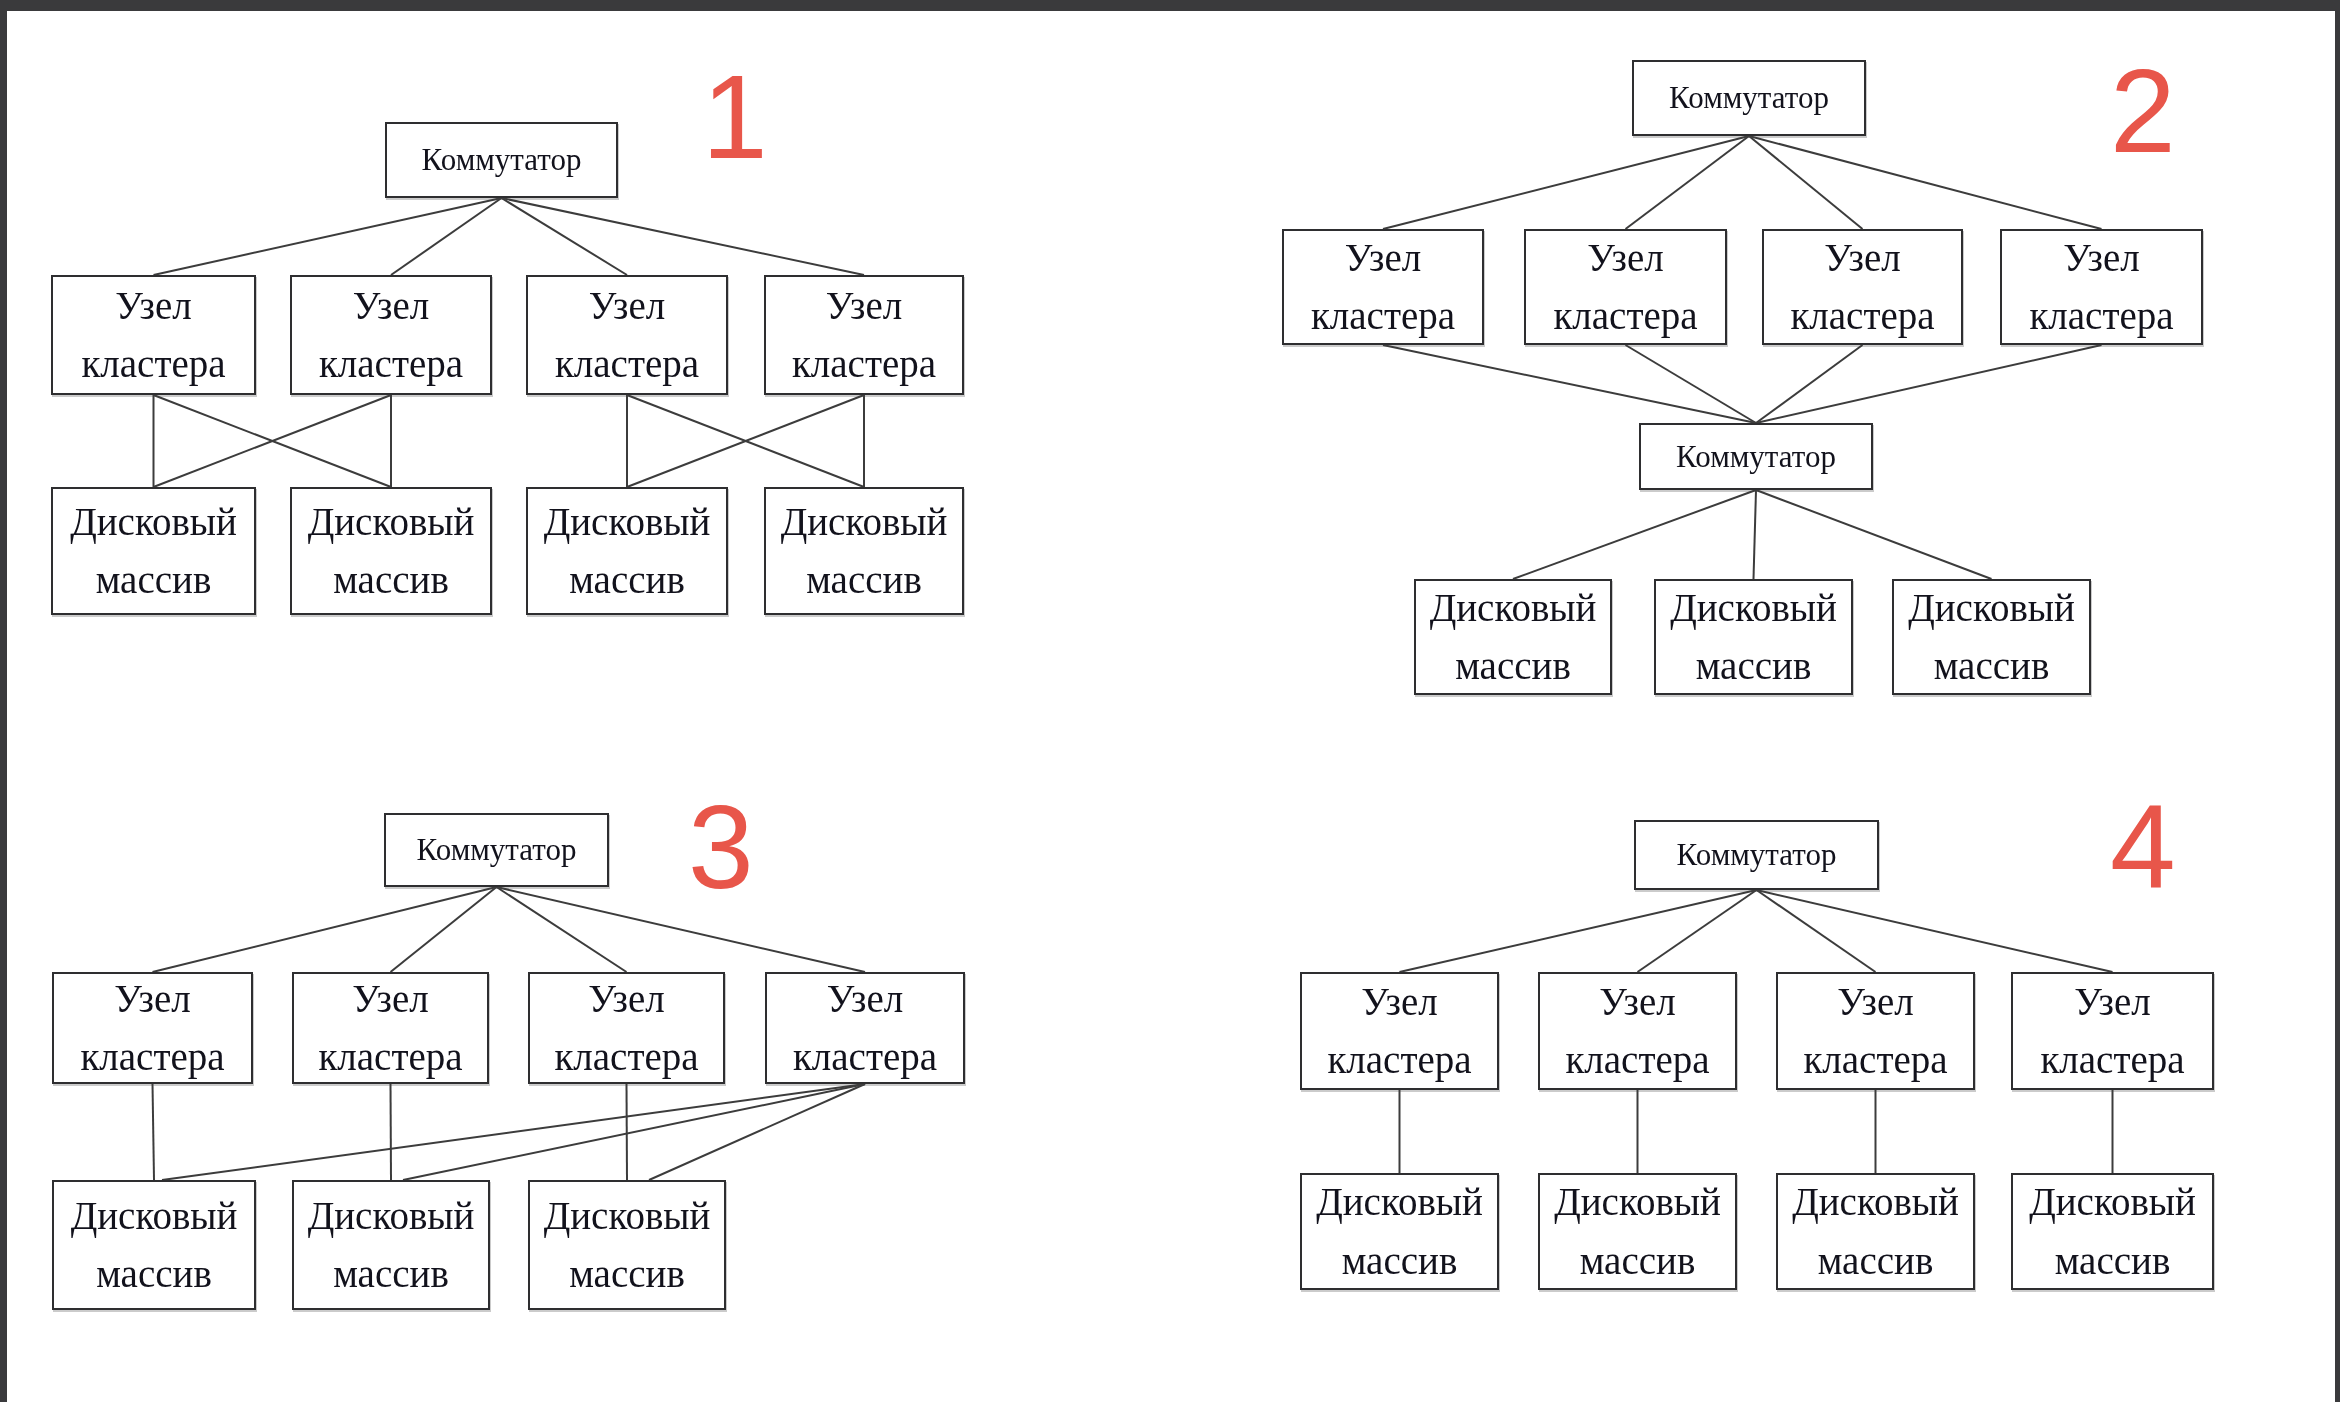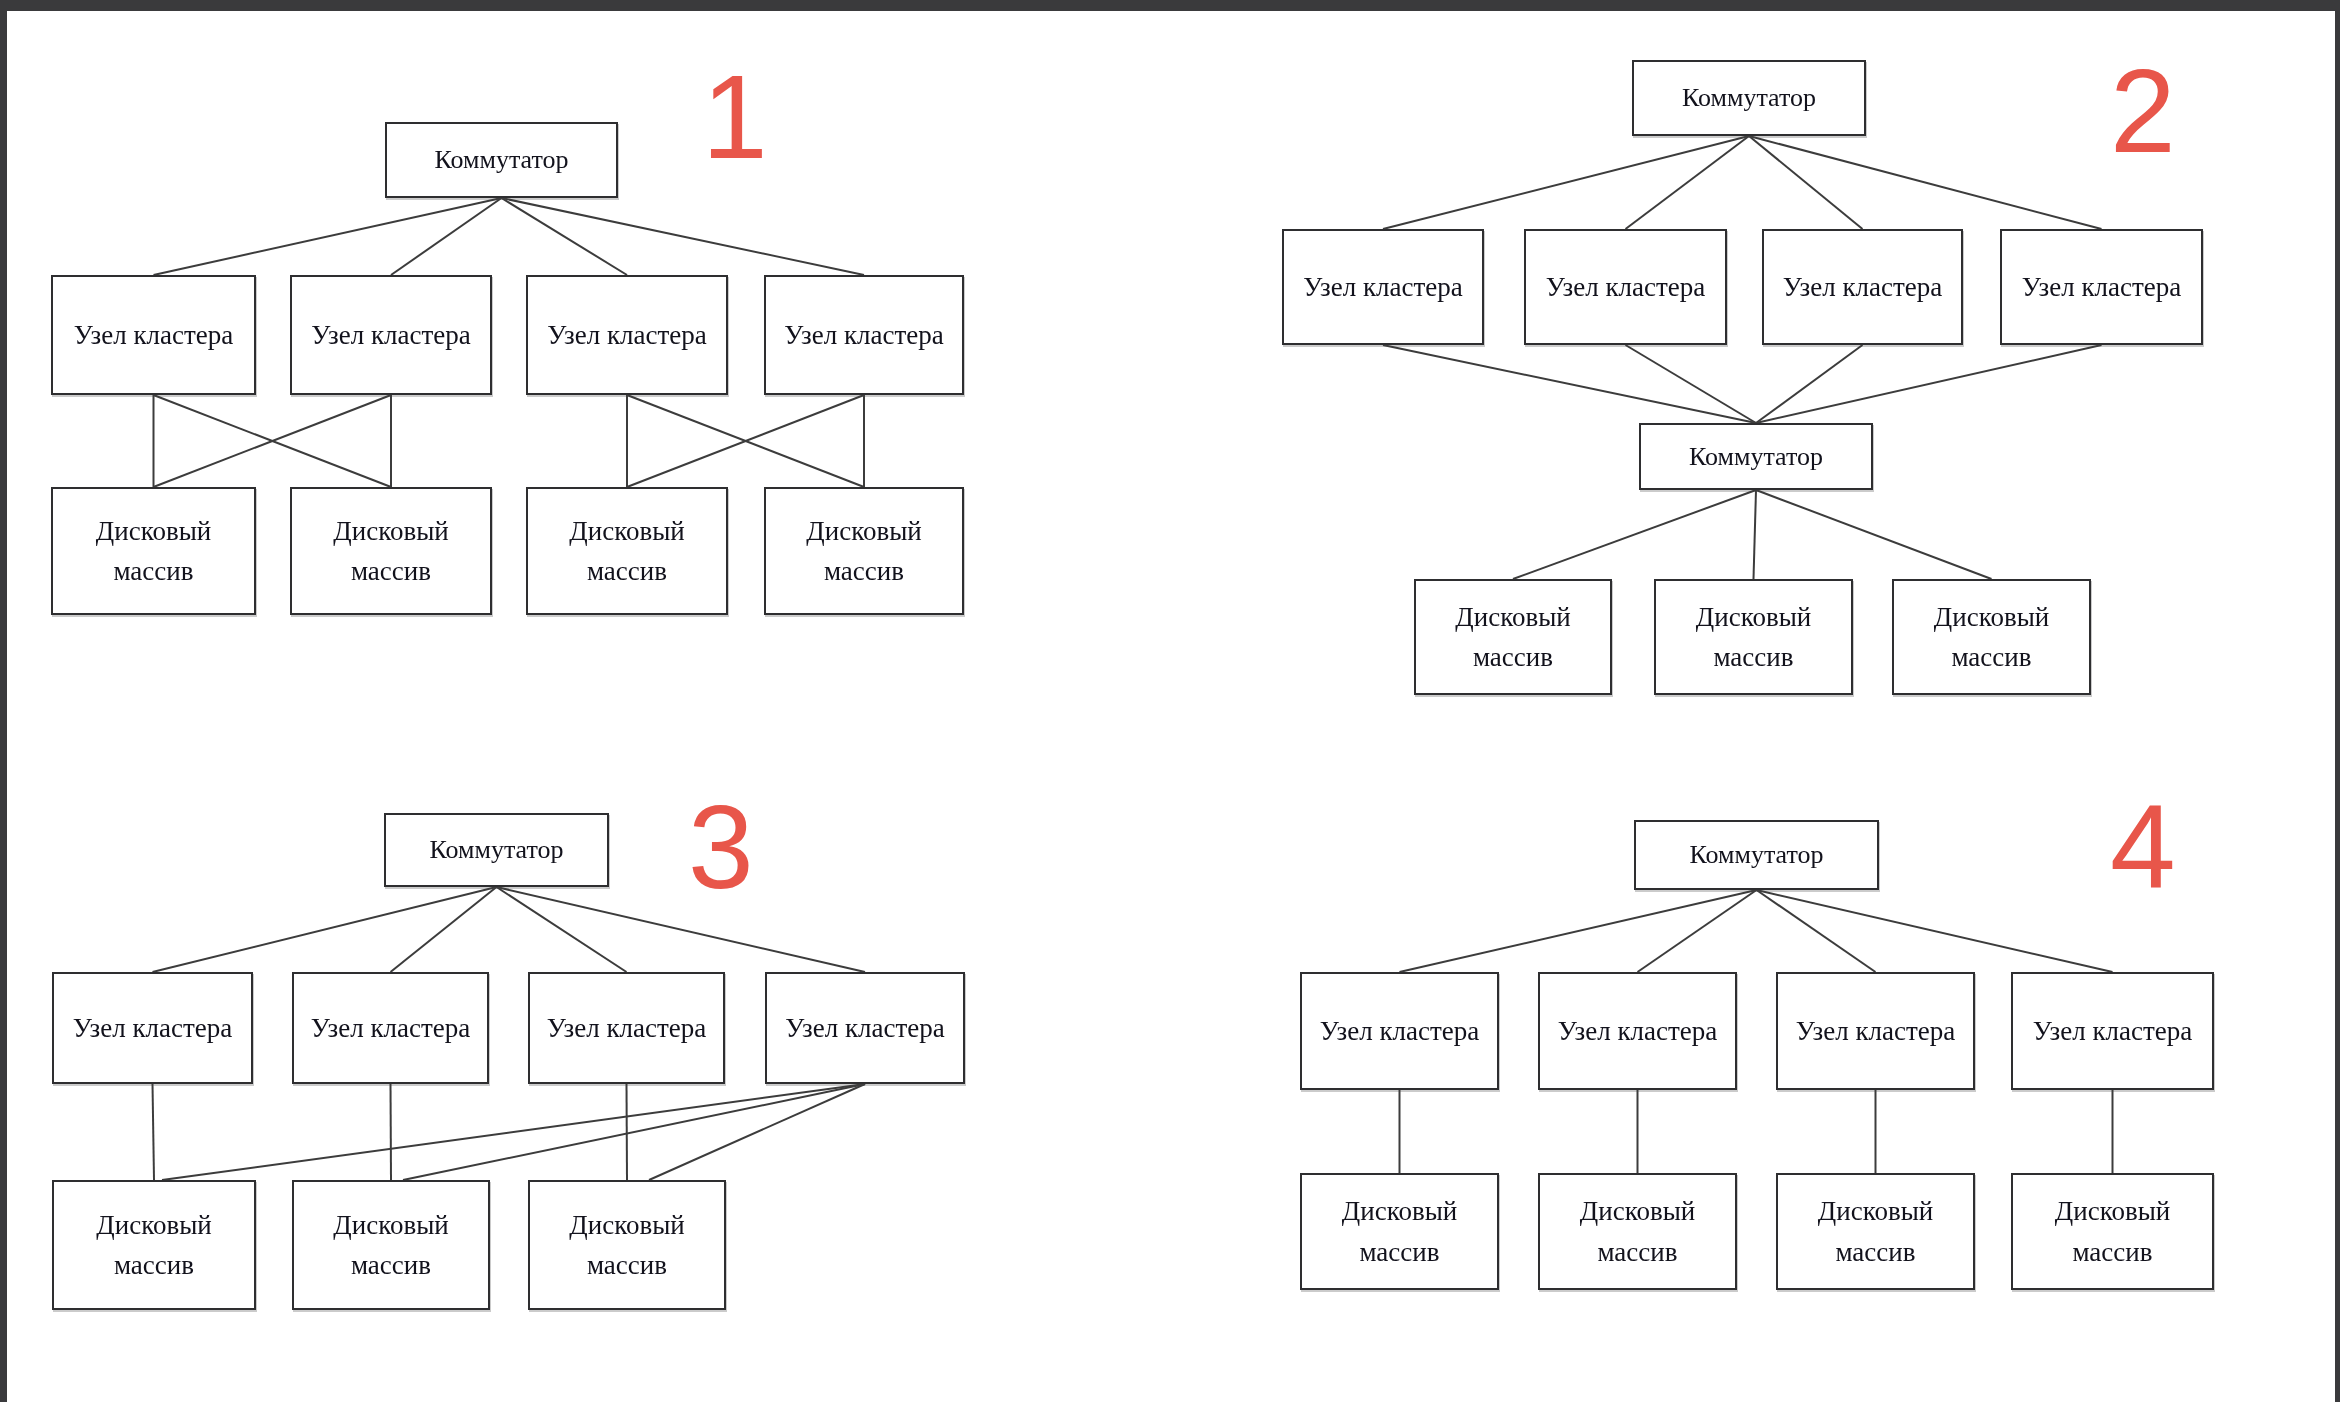--- a/index.html
+++ b/index.html
@@ -16,25 +16,25 @@
   .frame.right{right:0;top:0;width:5px;height:1402px;}
   svg.lines{position:absolute;left:0;top:0;width:2340px;height:1402px;}
   .box{
     position:absolute;
     background:#ffffff;
     border:2px solid #2e2e30;
     box-shadow:1px 2px 0 rgba(70,70,70,.28);
     display:flex;align-items:center;justify-content:center;
     text-align:center;
     color:#12121c;
-    font-size:27px;line-height:1.5;
+    font-size:39px;line-height:1.5;
     box-sizing:border-box;
     padding:4px 10px;
   }
-  .box.switch{font-size:26px;line-height:1.2;}
+  .box.switch{font-size:31px;line-height:1.2;}
   .diagram-number{
     position:absolute;
     font-family:"Liberation Sans",sans-serif;
     font-size:118px;line-height:1;font-weight:500;
     color:var(--accent,#e8564a);
   }
 </style>
 </head>
 <body style="--accent: #e8564a;">
 

